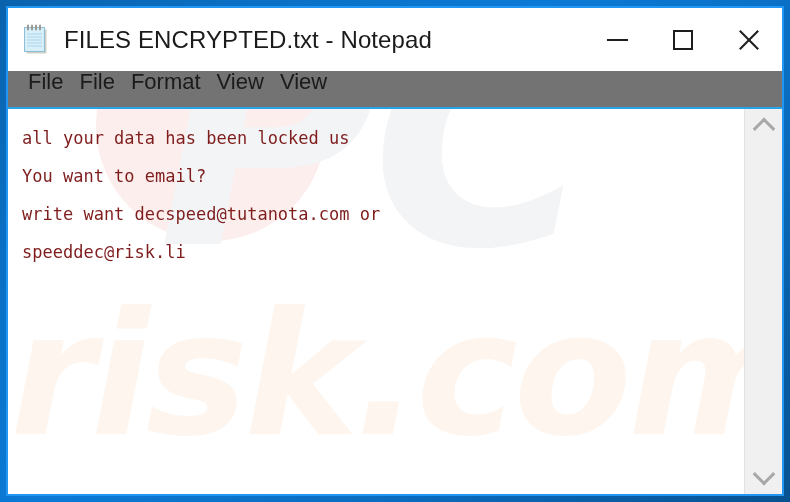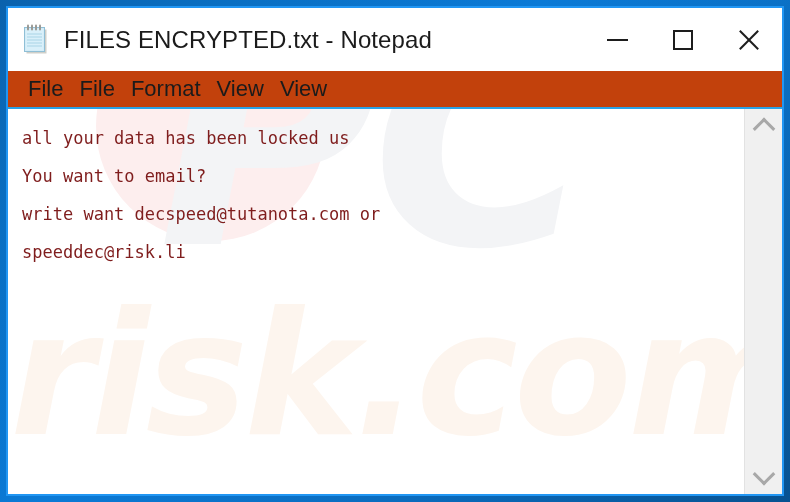--- a/index.html
+++ b/index.html
@@ -114,23 +114,22 @@
     height: 0;
     border-top: 2px solid #1d1d1d;
   }
   .ctl-close::before { transform: rotate(45deg); }
   .ctl-close::after  { transform: rotate(-45deg); }
 
   
   #menu-bar {
     height: 38px;
     flex: 0 0 38px;
-    background: #c2410c;
-    display: flex;
-    align-items: center;
+    background: #737373;
+    display: flex;
     padding-left: 12px;
     box-sizing: border-box;
     border-bottom: 2px solid #29a3e8;
     position: relative;
     z-index: 4;
   }
   .menu-item {
     font-size: 22px;
     color: #1b1b1b;
     padding: 0 8px;

